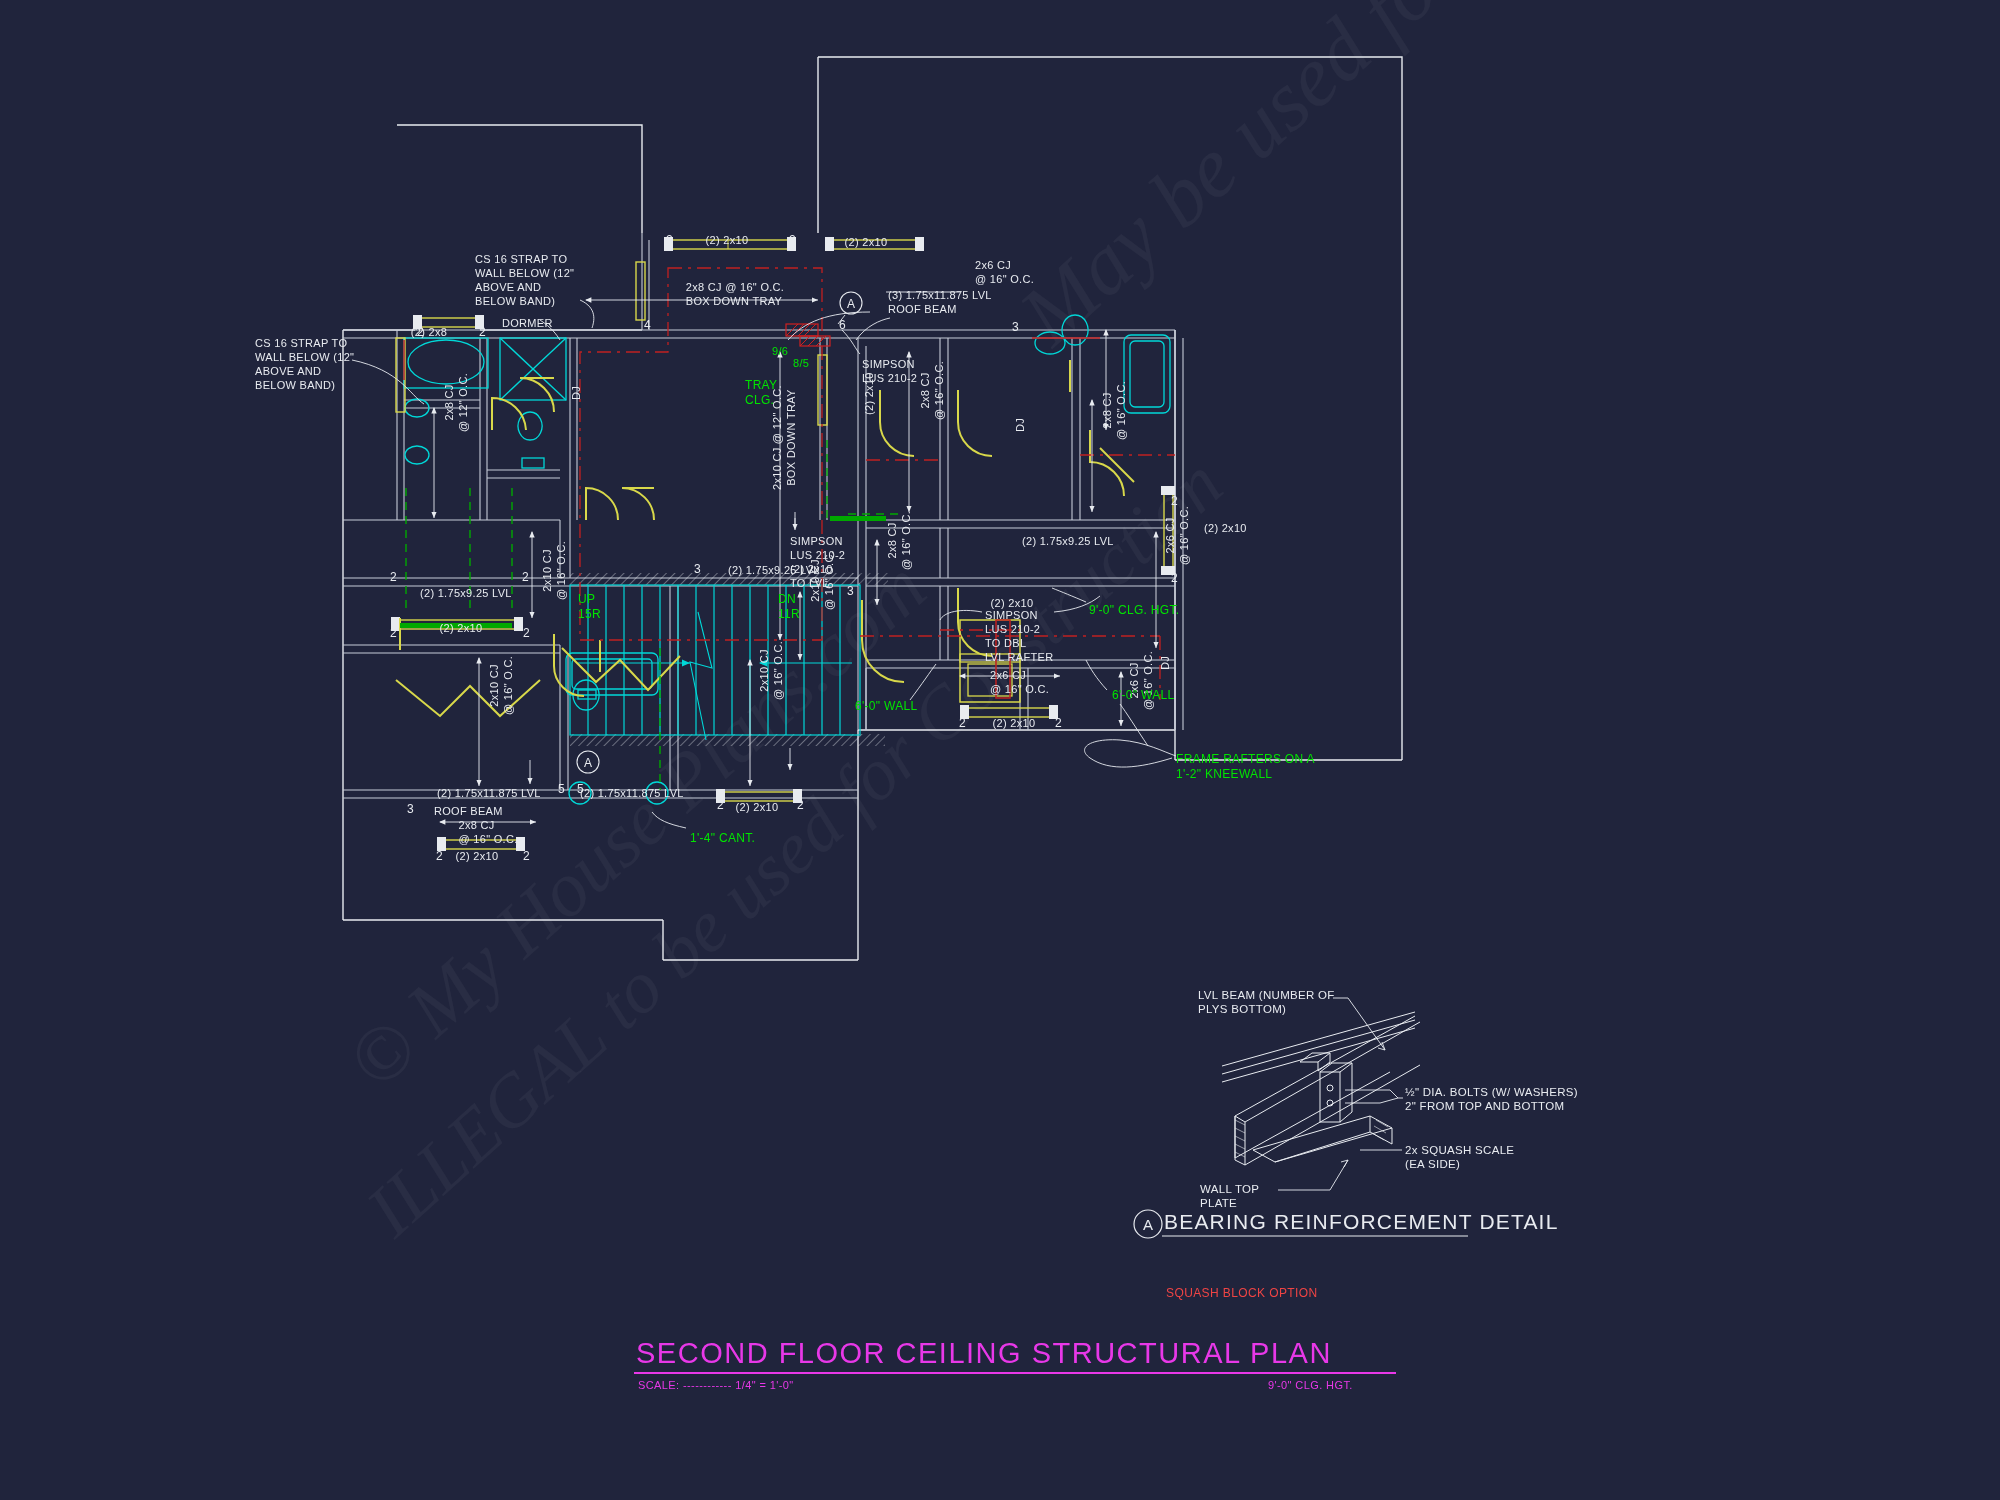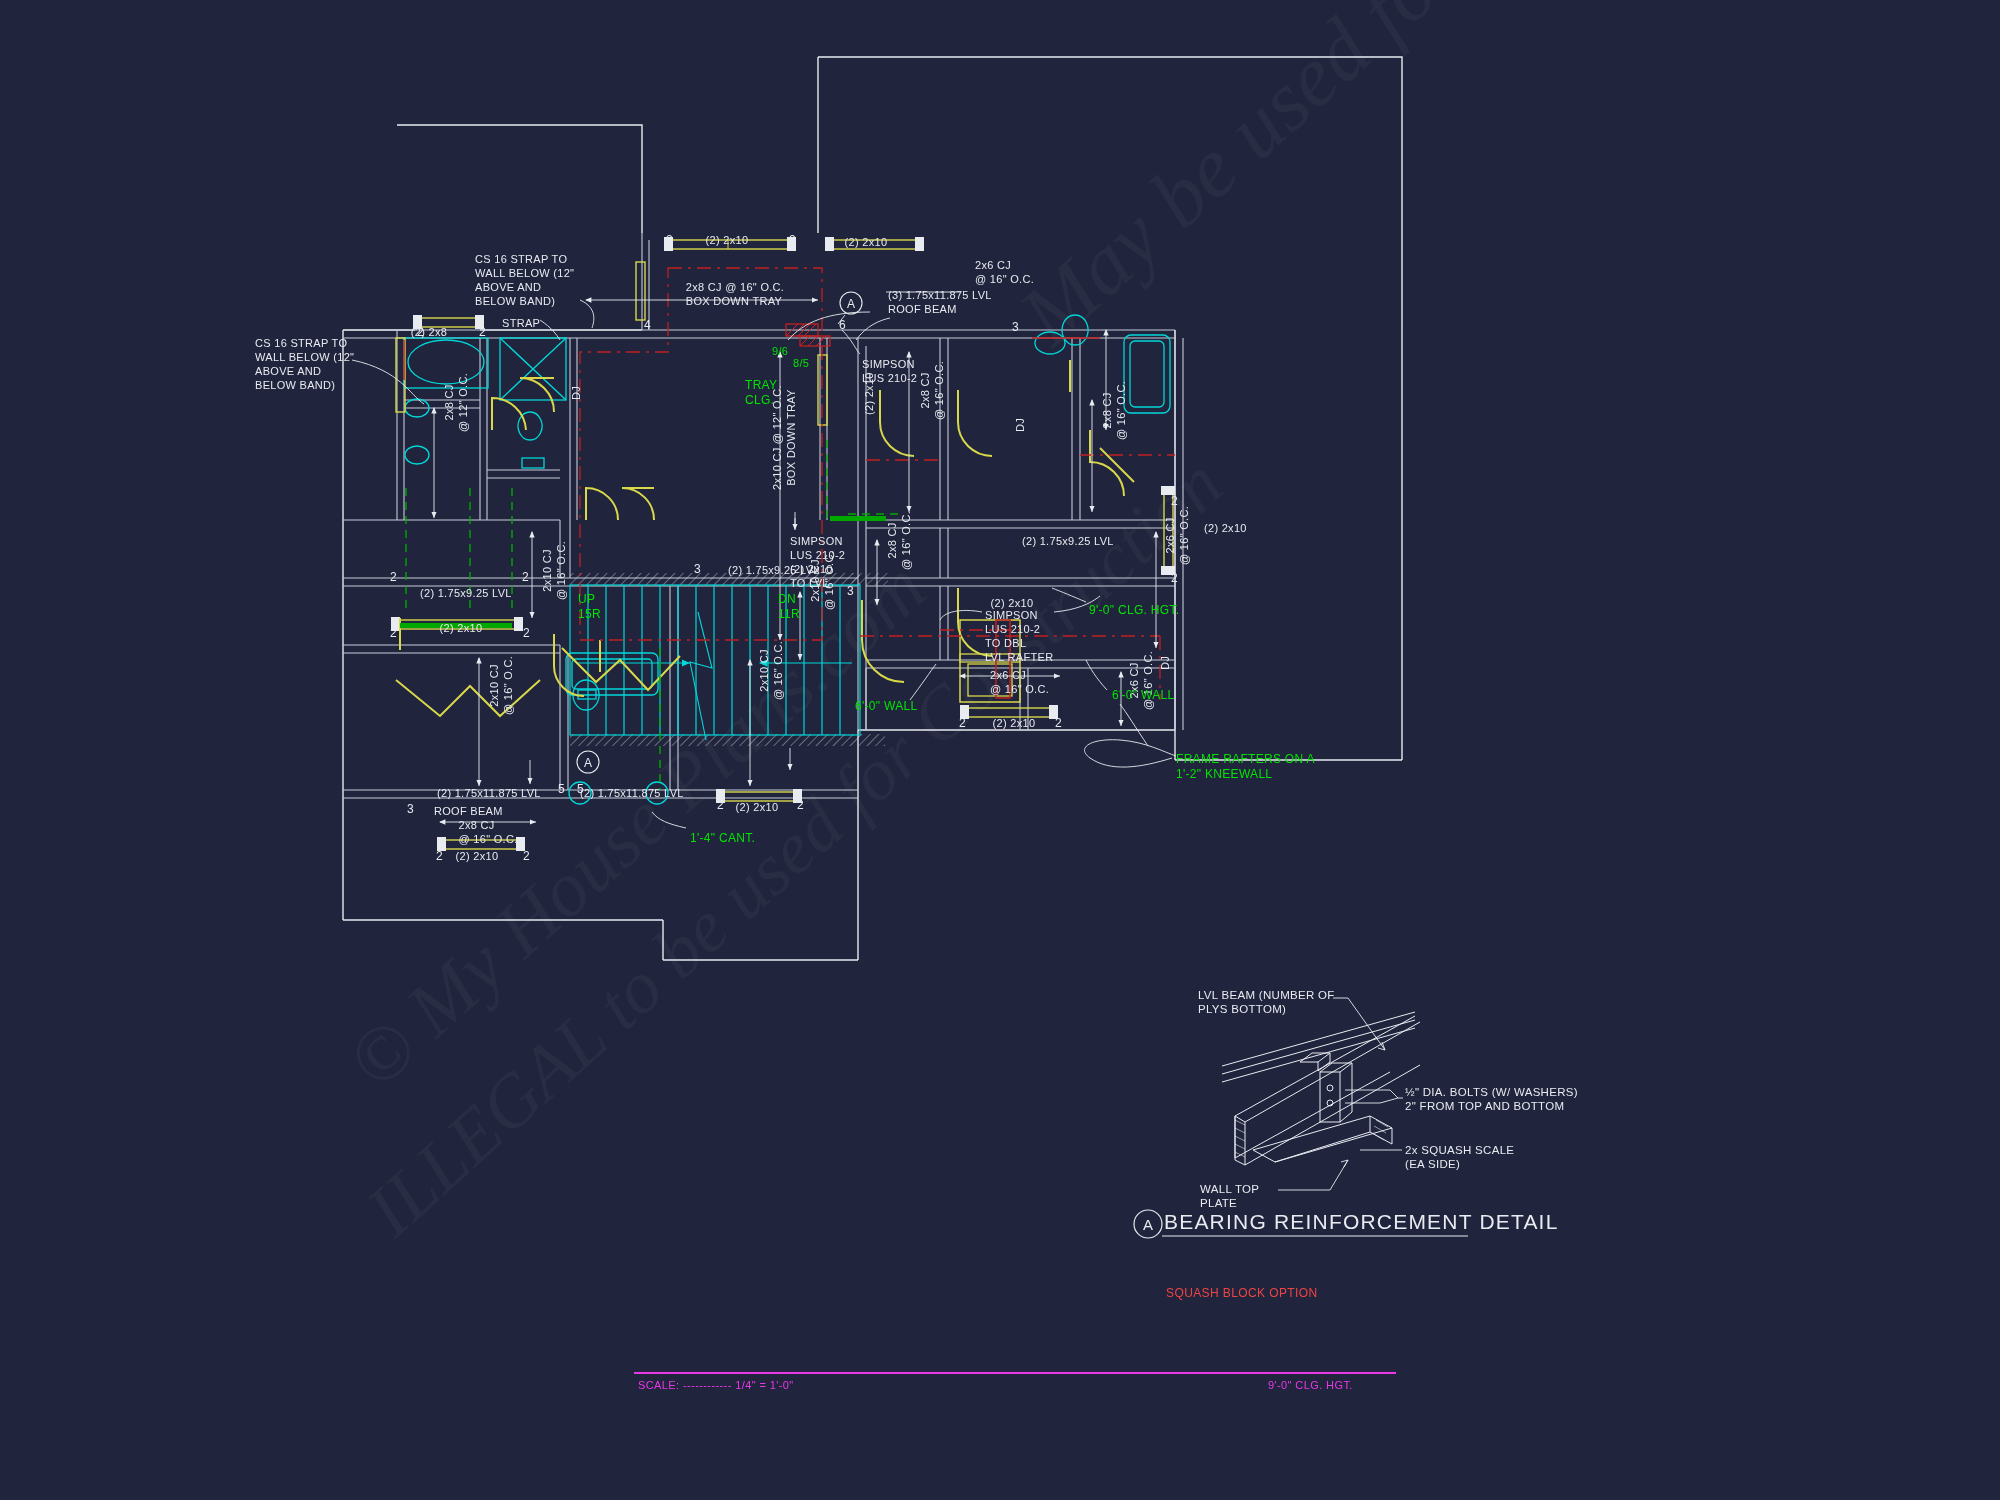--- a/index.html
+++ b/index.html
@@ -429,21 +429,21 @@
 
   <div id="textlayer" style="position:absolute;inset:0;pointer-events:none;">
       <div style="position: absolute; color: rgb(232, 235, 240); font-family: &quot;Liberation Sans&quot;, sans-serif; font-size: 11px; line-height: 14px; white-space: pre; letter-spacing: 0.3px; left: 255px; top: 336px;">CS 16 STRAP TO
 WALL BELOW (12"
 ABOVE AND
 BELOW BAND)</div>
       <div style="position: absolute; color: rgb(232, 235, 240); font-family: &quot;Liberation Sans&quot;, sans-serif; font-size: 11px; line-height: 14px; white-space: pre; letter-spacing: 0.3px; left: 475px; top: 252px;">CS 16 STRAP TO
 WALL BELOW (12"
 ABOVE AND
 BELOW BAND)</div>
-      <div style="position: absolute; color: rgb(232, 235, 240); font-family: &quot;Liberation Sans&quot;, sans-serif; font-size: 11px; line-height: 14px; white-space: pre; letter-spacing: 0.3px; left: 502px; top: 316px;">STRAP</div>
+      <div style="position: absolute; color: rgb(232, 235, 240); font-family: &quot;Liberation Sans&quot;, sans-serif; font-size: 11px; line-height: 14px; white-space: pre; letter-spacing: 0.3px; left: 502px; top: 316px;">DORMER</div>
       <div style="position: absolute; color: rgb(232, 235, 240); font-family: &quot;Liberation Sans&quot;, sans-serif; font-size: 11px; line-height: 14px; white-space: pre; letter-spacing: 0.3px; left: 735px; top: 280px; transform: translateX(-50%);">2x8 CJ @ 16" O.C.
 BOX DOWN TRAY</div>
       <div style="position: absolute; color: rgb(232, 235, 240); font-family: &quot;Liberation Sans&quot;, sans-serif; font-size: 11px; line-height: 14px; white-space: pre; letter-spacing: 0.3px; left: 888px; top: 288px;">(3) 1.75x11.875 LVL
 ROOF BEAM</div>
       <div style="position: absolute; color: rgb(232, 235, 240); font-family: &quot;Liberation Sans&quot;, sans-serif; font-size: 11px; line-height: 14px; white-space: pre; letter-spacing: 0.3px; left: 862px; top: 357px;">SIMPSON
 LUS 210-2</div>
       <div style="position: absolute; color: rgb(232, 235, 240); font-family: &quot;Liberation Sans&quot;, sans-serif; font-size: 11px; line-height: 14px; white-space: pre; letter-spacing: 0.3px; left: 790px; top: 534px;">SIMPSON
 LUS 210-2
 (2) 2x10
 TO LVL</div>
@@ -549,18 +549,20 @@
               font-family:'Liberation Sans',sans-serif;white-space:pre;letter-spacing:.3px;">2x SQUASH SCALE
 (EA SIDE)</div>
   <div style="position:absolute;left:1200px;top:1182px;color:#e8ebf0;font-size:11.5px;line-height:14px;
               font-family:'Liberation Sans',sans-serif;white-space:pre;letter-spacing:.3px;">WALL TOP
 PLATE</div>
   <div style="position:absolute;left:1164px;top:1210px;color:#e8ebf0;font-size:21px;
               font-family:'Liberation Sans',sans-serif;letter-spacing:1.2px;">BEARING REINFORCEMENT DETAIL</div>
   <div style="position:absolute;left:1166px;top:1286px;color:#ef4444;font-size:12px;
               font-family:'Liberation Sans',sans-serif;letter-spacing:.4px;">SQUASH BLOCK OPTION</div>
 
+  <div style="position:absolute;left:636px;top:1337px;color:#e838e8;font-size:29px;
+              font-family:'Liberation Sans',sans-serif;letter-spacing:1.5px;white-space:nowrap;">SECOND FLOOR CEILING STRUCTURAL PLAN</div>
   <div style="position:absolute;left:638px;top:1379px;color:#e838e8;font-size:11px;
               font-family:'Liberation Sans',sans-serif;letter-spacing:.4px;white-space:nowrap;">SCALE: ------------ 1/4" = 1'-0"</div>
   <div style="position:absolute;left:1268px;top:1379px;color:#e838e8;font-size:11px;
               font-family:'Liberation Sans',sans-serif;letter-spacing:.4px;white-space:nowrap;">9'-0" CLG. HGT.</div>
 
 </div>
 
 </body></html>

